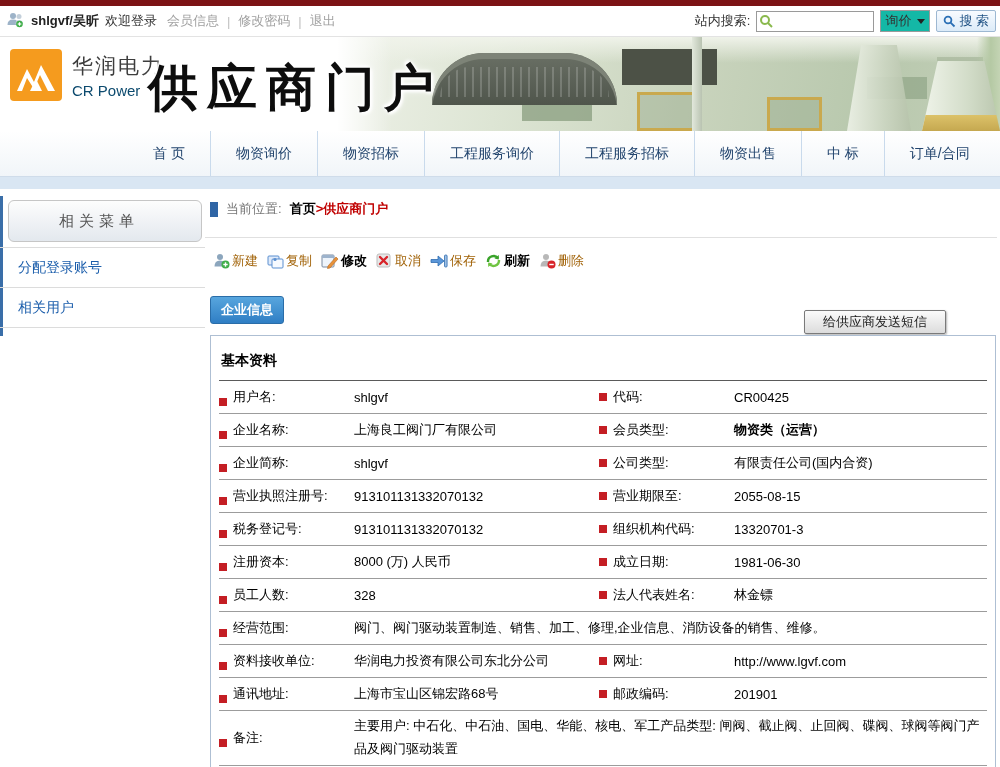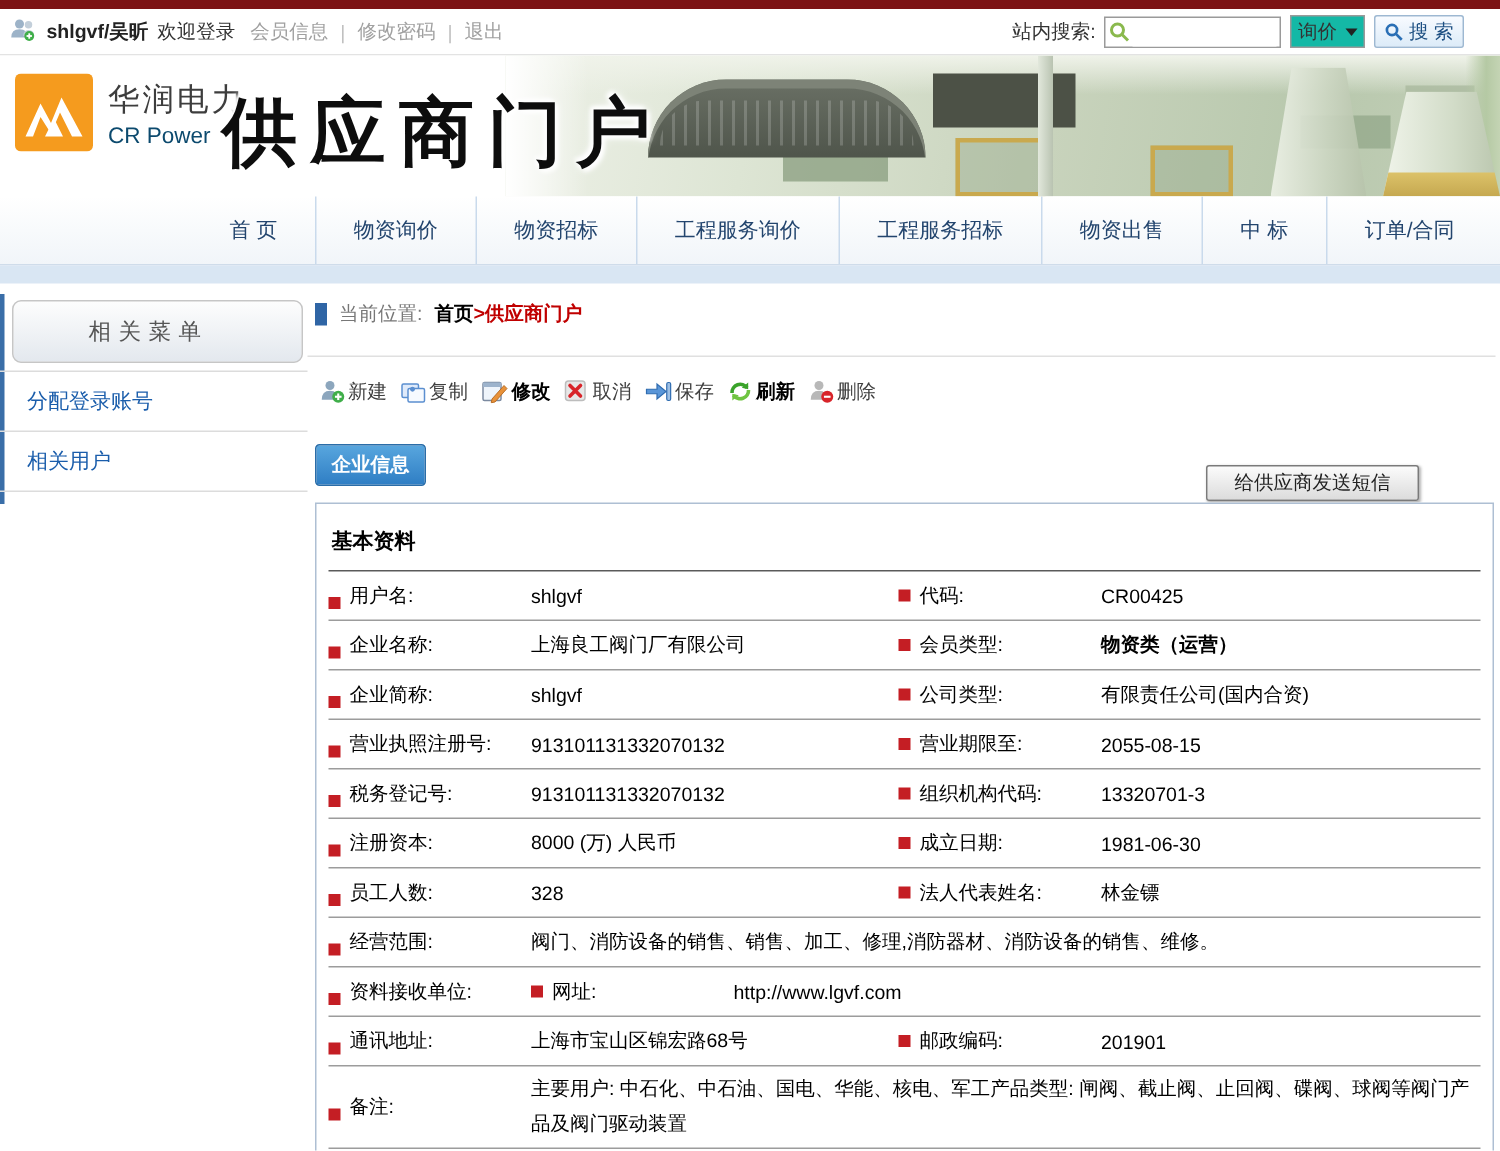--- a/index.html
+++ b/index.html
@@ -13,21 +13,21 @@
   .red-strip { position:absolute; left:0; top:0; width:1000px; height:6px; background:#7c1315; }
   
   .topbar { position:absolute; left:0; top:6px; width:1000px; height:31px; background:#fff;
             border-bottom:1px solid #e3e3e3; display:flex; align-items:center; }
   .topbar-left { display:flex; align-items:center; gap:6px; padding-left:6px; }
   .topbar .user-name { color:#222; font-weight:bold; }
   .topbar .welcome { color:#333; }
   .topbar-links { display:flex; align-items:center; gap:8px; margin-left:10px; color:#a0a0a0; }
   .topbar-links a { color:#a0a0a0; text-decoration:none; cursor:pointer; }
   .tsep::before { content:"|"; color:#c0c0c0; }
-  .topbar-right { margin-left:auto; display:flex; align-items:center; gap:6px; padding-right:24px; }
+  .topbar-right { margin-left:auto; display:flex; align-items:center; gap:6px; padding-right:4px; }
   .search-box { position:relative; width:118px; height:21px; border:1px solid #9a9a9a; background:#fff; }
   .search-box input { position:absolute; left:18px; top:0; width:96px; height:19px; border:none; outline:none; font-size:12px; }
   .search-box .mag { position:absolute; left:2px; top:2px; }
   .search-cat { height:22px; border:1px solid #9a9a9a; background:#14b8a6; padding:0 4px;
                 display:flex; align-items:center; gap:6px; cursor:pointer; }
   .search-cat .caret { width:0; height:0; border-left:4px solid transparent; border-right:4px solid transparent; border-top:5px solid #222; }
   .search-btn { height:22px; padding:0 6px; display:flex; align-items:center; gap:3px; cursor:pointer;
                 background:linear-gradient(180deg,#f8fbff,#dcebf8); border:1px solid #9db8d2; border-radius:2px; color:#1c4f82; }
   
   .banner { position:absolute; left:0; top:37px; width:1000px; height:94px; background:#fff; overflow:hidden; }
@@ -78,21 +78,21 @@
   
   .crumb { position:absolute; left:210px; top:200px; display:flex; align-items:center; gap:8px; }
   .crumb-marker { width:8px; height:15px; background:#2f65a5; }
   .crumb-prefix { color:#777; }
   .crumb-home { color:#000; font-weight:bold; cursor:pointer; }
   .crumb-cur { color:#c00000; font-weight:bold; }
   .crumb-sep { color:#c00000; font-weight:bold; }
   .crumb-line { position:absolute; left:205px; top:237px; width:792px; border-bottom:1px solid #e0e0e0; }
   
   .toolbar { position:absolute; left:213px; top:252px; display:flex; align-items:center; gap:9px; }
-  .tbtn { display:inline-flex; align-items:center; gap:2px; font-size:13px; color:#404040; cursor:pointer; }
+  .tbtn { display:inline-flex; align-items:center; gap:2px; font-size:13px; color:#a16207; cursor:pointer; }
   .tbtn.on { color:#000; font-weight:bold; }
   
   .tab-active { position:absolute; left:210px; top:296px; width:74px; height:28px; border:1px solid #2a6da8; border-radius:3px;
                 background:linear-gradient(180deg,#58a6de,#2f7ec4); color:#fff; font-weight:bold;
                 display:flex; align-items:center; justify-content:center; cursor:pointer; }
   .sms-btn { position:absolute; left:804px; top:310px; width:142px; height:24px; border:1px solid #7a7a7a; border-radius:2px;
              background:linear-gradient(180deg,#fbfbfb,#dcdcdc); box-shadow:1px 1px 2px rgba(0,0,0,.3);
              display:flex; align-items:center; justify-content:center; color:#222; cursor:pointer; }
   
   .panel { position:absolute; left:210px; top:335px; width:786px; height:440px; border:1px solid #aebfd3; background:#fff; }
@@ -377,28 +377,29 @@
           <span>法人代表姓名:</span>
         </span>
       <span class="cv2">林金镖</span>
     </div>
 
     <div class="row">
       <span class="cl">
           <span class="bullet"></span>
           <span>经营范围:</span>
         </span>
-      <span class="cvfull">阀门、消防设备的销售、销售、加工、修理,消防器材、消防设备的销售、维修。</span>
+      <span class="cvfull">阀门、阀门驱动装置制造、销售、加工、修理,企业信息、消防设备的销售、维修。</span>
     </div>
 
     <div class="row">
       <span class="cl">
           <span class="bullet"></span>
           <span>资料接收单位:</span>
         </span>
+      <span class="cv">华润电力投资有限公司东北分公司</span>
       <span class="cl2">
           <span class="bullet"></span>
           <span>网址:</span>
         </span>
       <span class="cv2">http://www.lgvf.com</span>
     </div>
 
     <div class="row">
       <span class="cl">
           <span class="bullet"></span>

